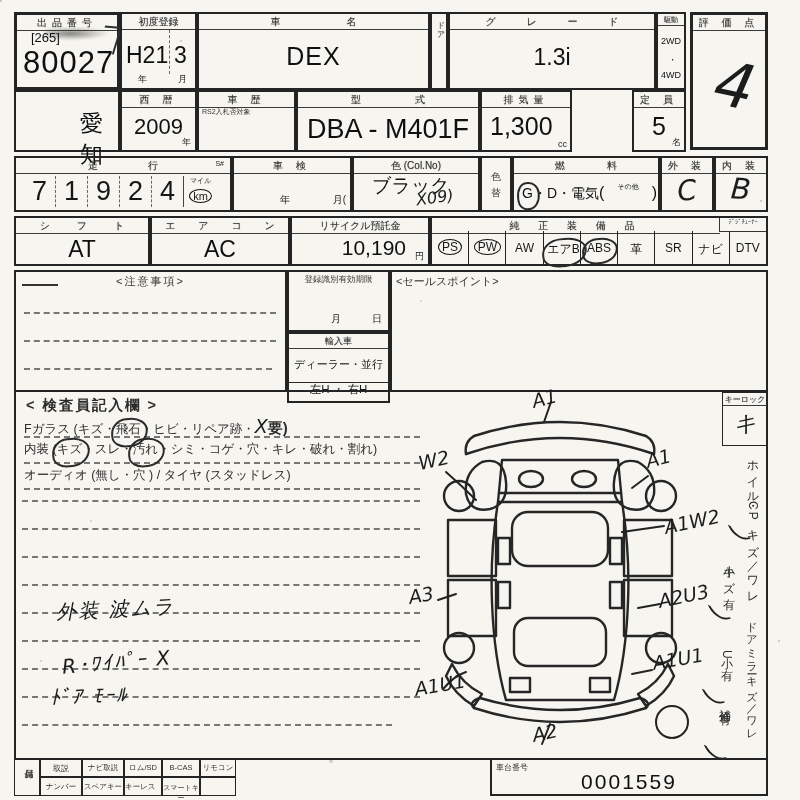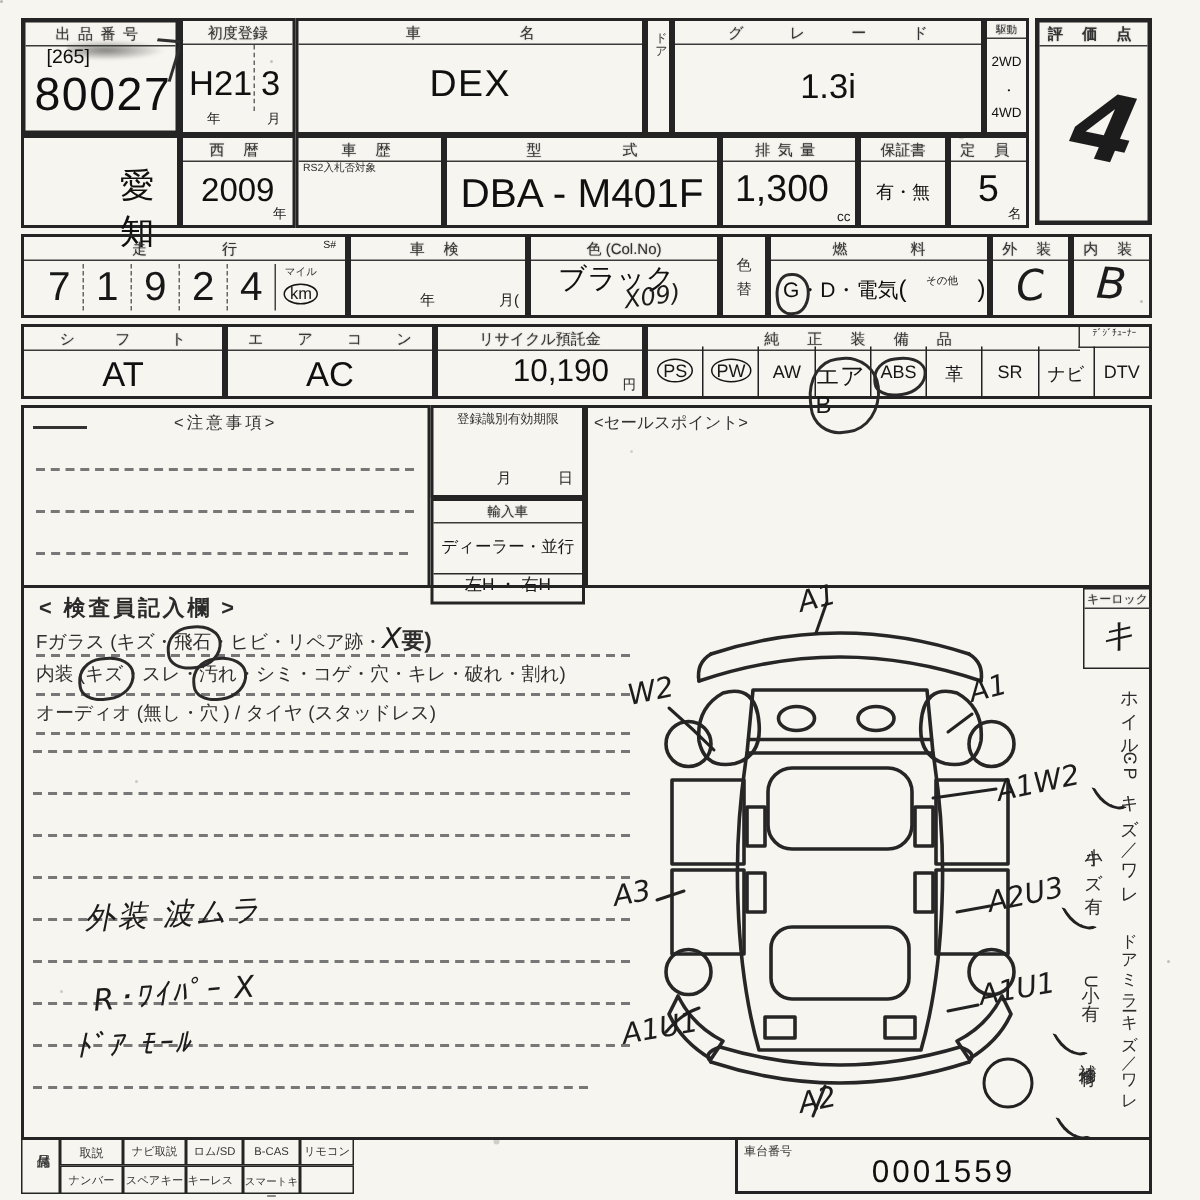--- a/index.html
+++ b/index.html
@@ -81,21 +81,21 @@
     <div class="val ctr" style="top:30px;font-size:23px;">1.3i</div>
   </div>
 
   <div class="cell" style="left:656px;top:12px;width:30px;height:78px;">
     <div class="hd ls0" style="font-size:7px;">駆動</div>
     <div class="val" style="top:22px;left:3px;font-size:9px;">2WD</div>
     <div class="val" style="top:40px;left:10px;font-size:9px;">・</div>
     <div class="val" style="top:56px;left:3px;font-size:9px;">4WD</div>
   </div>
 
-  <div class="cell thick" style="left:690px;top:12px;width:78px;height:138px;font-weight:bold;">
+  <div class="cell thick" style="left:690px;top:12px;width:78px;height:138px;">
     <div class="hd">評 価 点</div>
     <div class="val hand" style="top:34px;left:22px;font-size:62px;transform:rotate(12deg);">4</div>
   </div>
 
   <div class="cell" style="left:14px;top:90px;width:106px;height:62px;">
     <div class="val" style="top:16px;left:20px;font-size:23px;letter-spacing:4px;margin-left:44px;">愛知</div>
   </div>
 
   <div class="cell" style="left:120px;top:90px;width:77px;height:62px;">
     <div class="hd">西 暦</div>
@@ -112,24 +112,20 @@
     <div class="hd" style="letter-spacing:22px;text-indent:22px;">型　式</div>
     <div class="val ctr" style="top:22px;font-size:27px;">DBA - M401F</div>
   </div>
 
   <div class="cell" style="left:480px;top:90px;width:92px;height:62px;">
     <div class="hd">排気量</div>
     <div class="val" style="top:20px;left:8px;font-size:25px;">1,300</div>
     <div class="unit" style="bottom:1px;right:3px;">cc</div>
   </div>
 
-  <div class="cell" style="left:572px;top:90px;width:60px;height:62px;">
-    <div class="hd ls0">保証書</div>
-    <div class="val ctr" style="top:28px;font-size:12px;">有・無</div>
-  </div>
 
   <div class="cell" style="left:632px;top:90px;width:54px;height:62px;">
     <div class="hd">定 員</div>
     <div class="val ctr" style="top:20px;font-size:25px;">5</div>
     <div class="unit" style="bottom:1px;right:3px;">名</div>
   </div>
 
   <div class="cell" style="left:14px;top:156px;width:218px;height:56px;">
     <div class="hd" style="letter-spacing:20px;text-indent:20px;">走　行</div>
     <div class="unit" style="top:2px;right:6px;font-size:7px;">S#</div>
@@ -198,21 +194,21 @@
     <div class="unit" style="bottom:1px;right:4px;">円</div>
   </div>
 
   <div class="cell" style="left:430px;top:216px;width:338px;height:50px;">
     <div class="hd" style="right:46px;letter-spacing:8px;">純 正 装 備 品</div>
     <div style="position:absolute;top:0;right:0;width:46px;height:13px;border-left:1.2px solid #333;border-bottom:1.2px solid #333;font-size:6.5px;text-align:center;color:#333;">ﾃﾞｼﾞﾁｭｰﾅｰ</div>
     <div style="position:absolute;top:13px;left:0;right:0;bottom:0;display:flex;">
       <div style="flex:1;border-right:1.5px solid #222;text-align:center;padding-top:8px;font-size:12px;"><span class="oval">PS</span></div>
       <div style="flex:1;border-right:1.5px solid #222;text-align:center;padding-top:8px;font-size:12px;"><span class="oval">PW</span></div>
       <div style="flex:1;border-right:1.5px solid #222;text-align:center;padding-top:10px;font-size:12px;"><span>AW</span></div>
-      <div style="flex:1;border-right:1.5px solid #222;text-align:left;padding-top:10px;font-size:16px;"><span class="hcirc"><span>エアB</span></span></div>
+      <div style="flex:1;border-right:1.5px solid #222;text-align:right;padding-top:10px;font-size:12px;"><span class="hcirc"><span>エアB</span></span></div>
       <div style="flex:1;border-right:1.5px solid #222;text-align:center;padding-top:10px;font-size:12px;"><span class="hcirc"><span>ABS</span></span></div>
       <div style="flex:1;border-right:1.5px solid #222;text-align:center;padding-top:10px;font-size:12px;"><span>革</span></div>
       <div style="flex:1;border-right:1.5px solid #222;text-align:center;padding-top:10px;font-size:12px;"><span>SR</span></div>
       <div style="flex:1;border-right:1.5px solid #222;text-align:center;padding-top:10px;font-size:12px;"><span>ナビ</span></div>
       <div style="flex:1;text-align:center;padding-top:10px;font-size:12px;"><span>DTV</span></div>
     </div>
   </div>
 
   <div class="cell" style="left:14px;top:270px;width:273px;height:122px;">
     <div style="position:absolute;top:2px;left:0;right:0;text-align:center;font-size:11px;color:#333;letter-spacing:2px;">&lt;注意事項&gt;</div>

